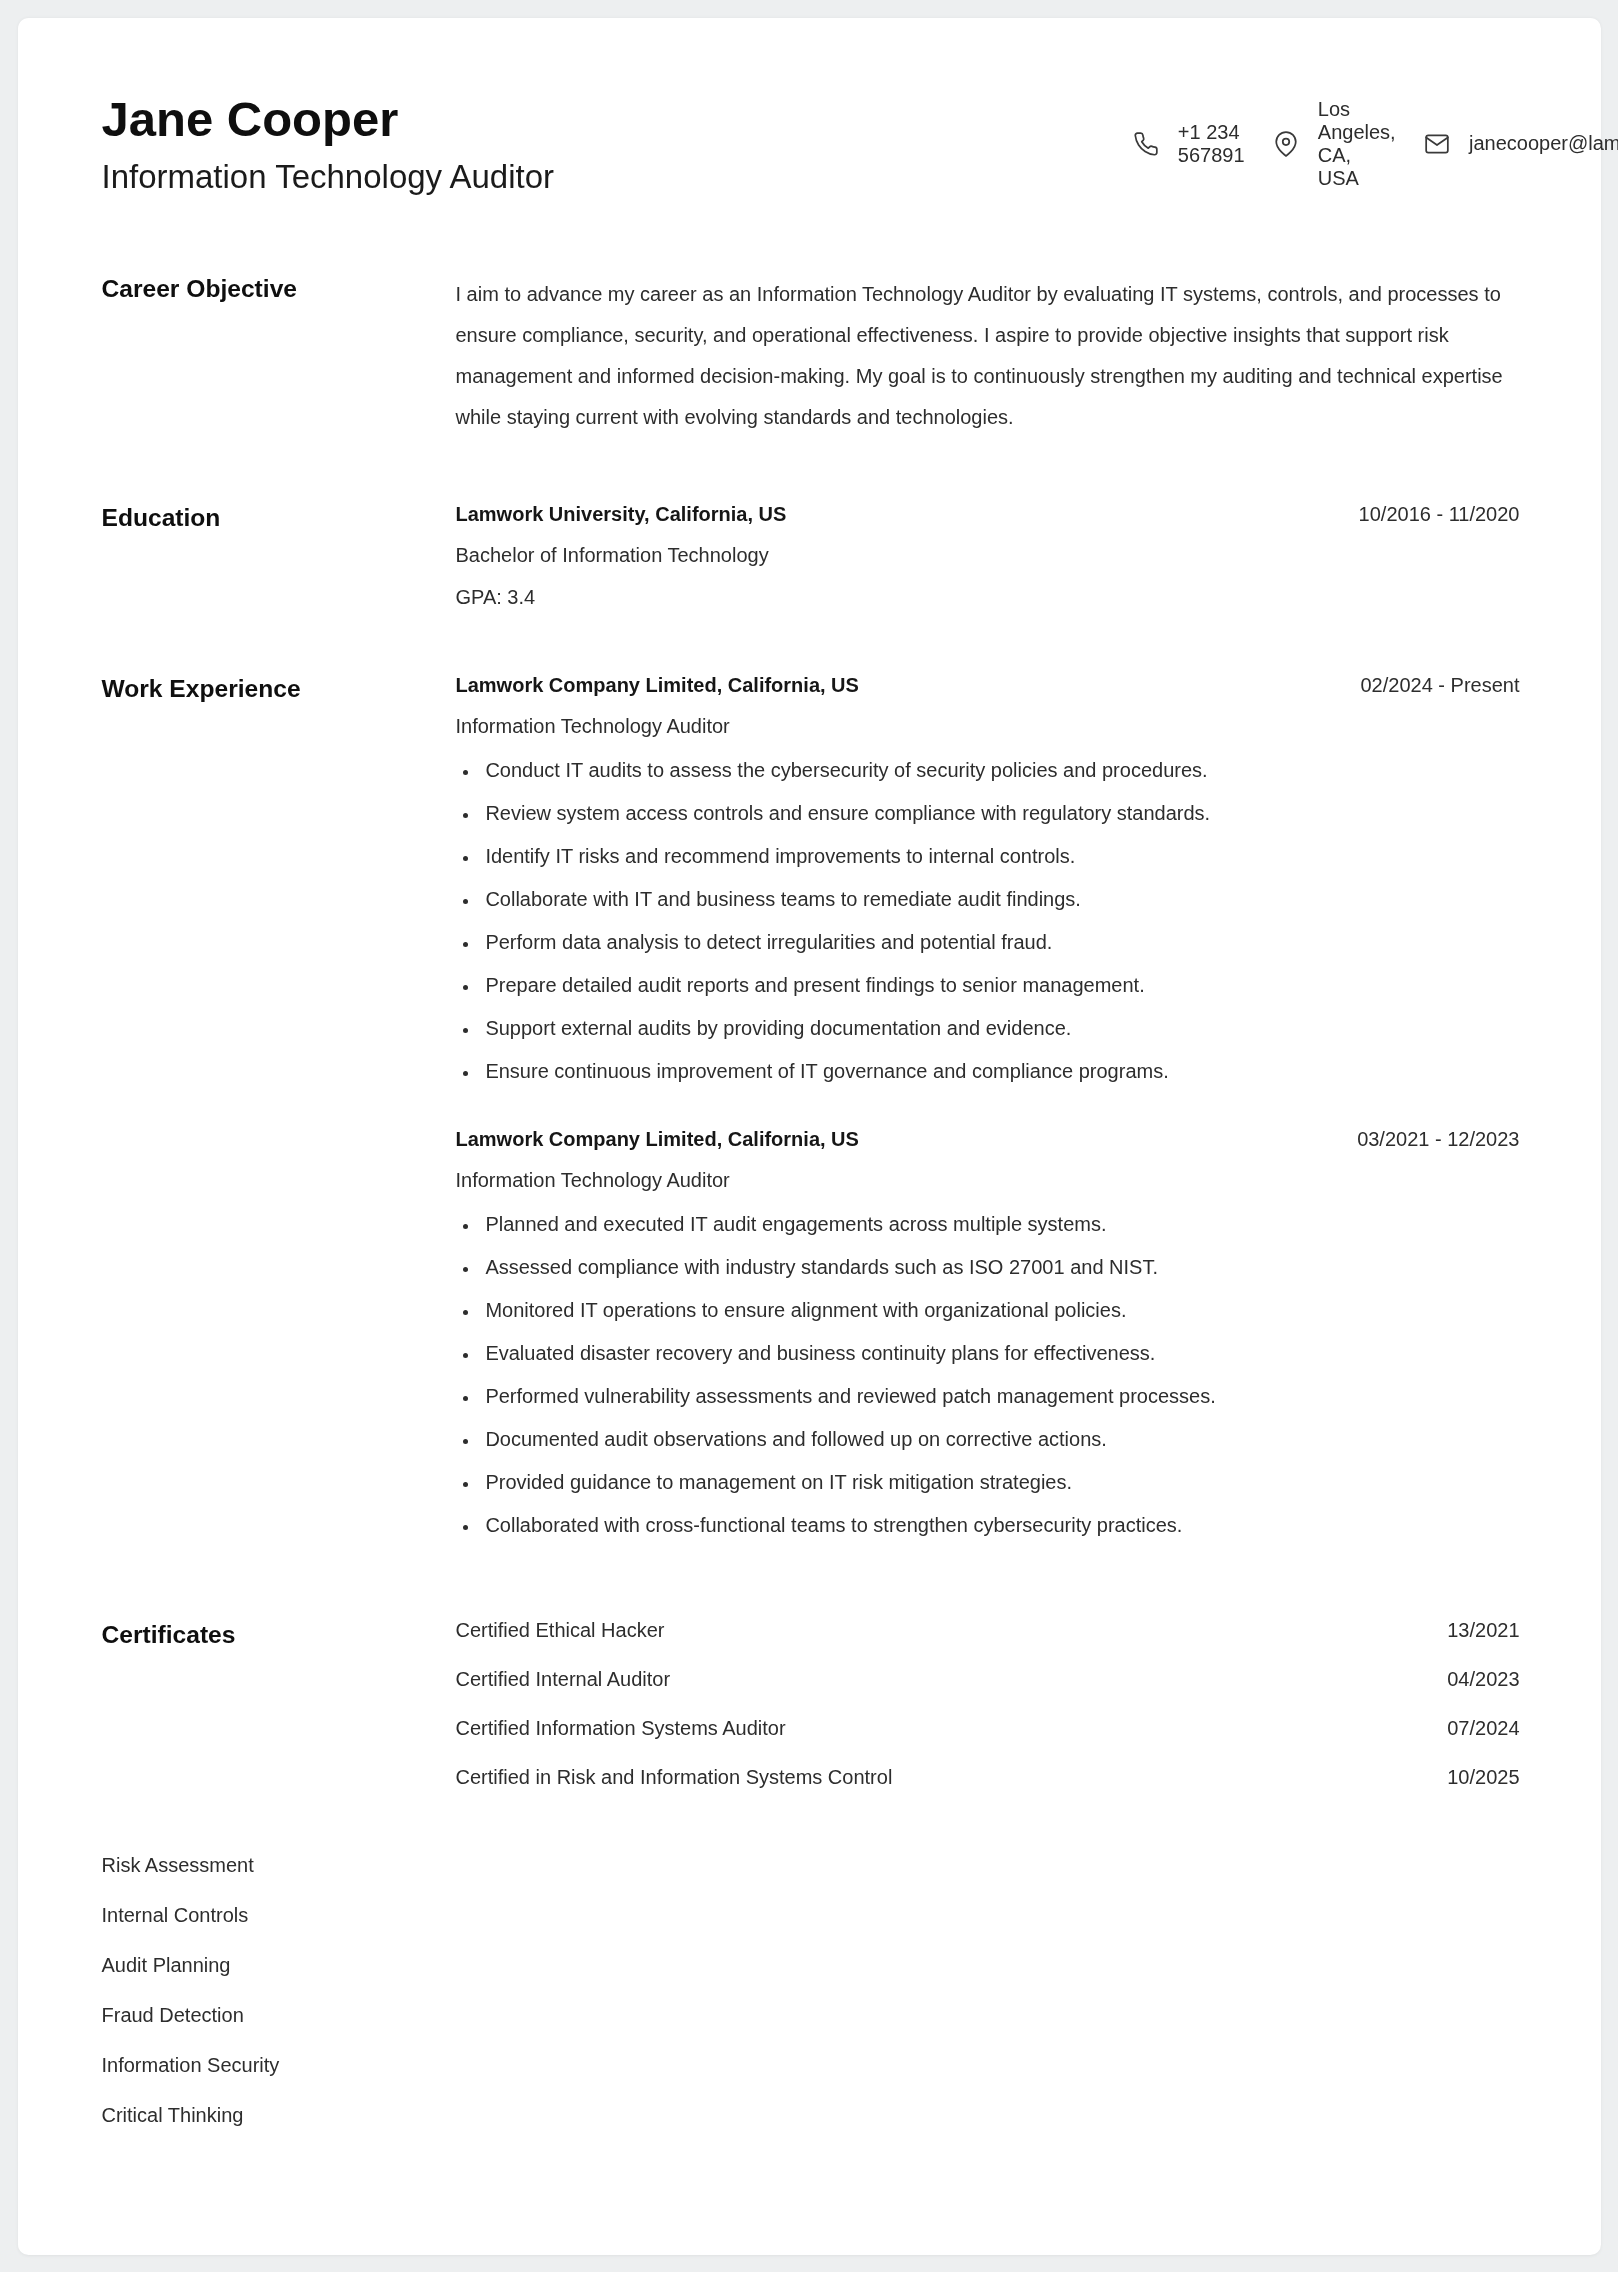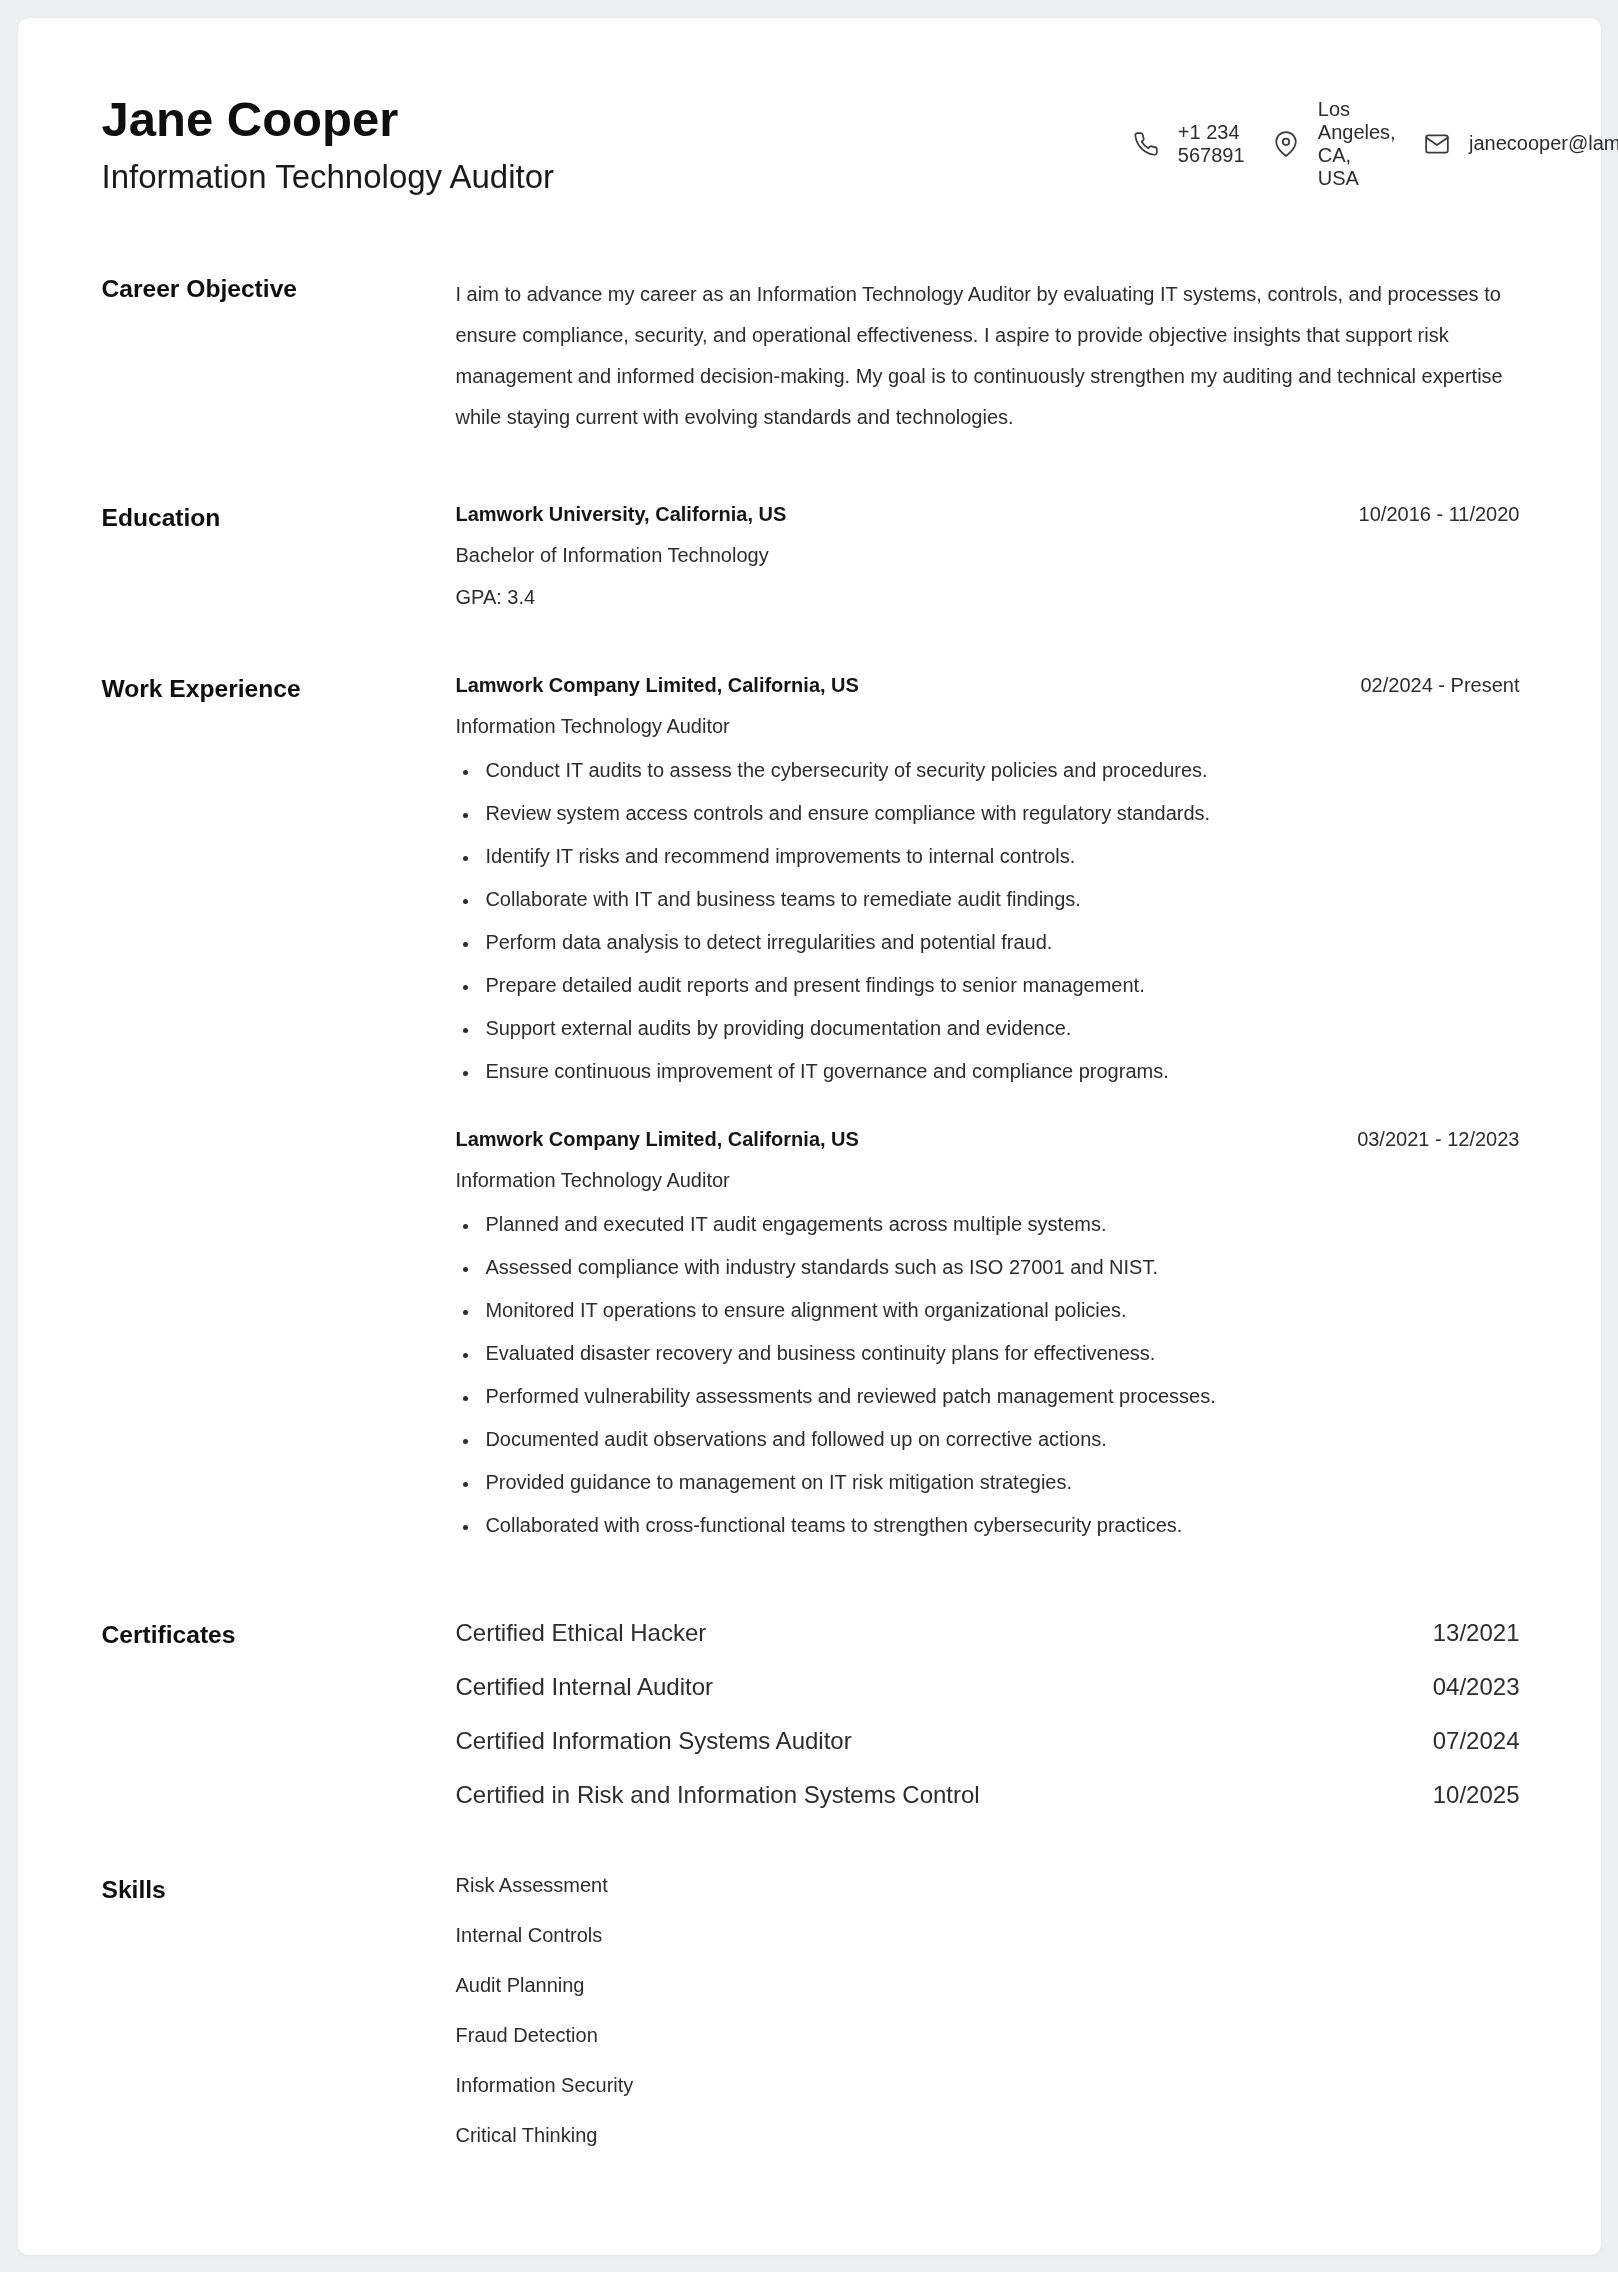--- a/index.html
+++ b/index.html
@@ -40,21 +40,21 @@
   .row { display: flex; justify-content: space-between; align-items: baseline; }
   .entry-title { font-size: 20px; font-weight: 700; color: #161616; }
   .entry-date { font-size: 20px; font-weight: 400; color: #2d2d2d; white-space: nowrap; padding-left: 26px; }
   .entry-line { font-size: 20px; margin-top: 18.5px; color: #2d2d2d; }
 
   ul.bullets { margin: 17.6px 0 0 0; padding-left: 24.6px; }
   ul.bullets li { font-size: 20px; line-height: 29px; margin-bottom: 14px; padding-left: 5.3px; color: #2d2d2d; }
   ul.bullets li::marker { color: #2d2d2d; font-size: 17.6px; }
   .job + .job { margin-top: 42px; }
 
-  .cert-list .cert-row { display: flex; justify-content: space-between; align-items: center; font-size: 24px; margin-bottom: 26px; }
+  .cert-list .cert-row { display: flex; justify-content: space-between; align-items: center; font-size: 20px; margin-bottom: 26px; }
   .cert-list .cert-row:last-child { margin-bottom: 0; }
   .cert-name { color: #2d2d2d; }
   .cert-date { color: #2d2d2d; white-space: nowrap; padding-left: 26px; }
 
   .skill-list .skill-item { font-size: 20px; color: #2d2d2d; margin-bottom: 27px; }
   .skill-list .skill-item:last-child { margin-bottom: 0; }
 </style>
 </head>
 <body>
 
@@ -183,21 +183,20 @@
         <span class="cert-date">07/2024</span>
       </div>
         <div class="cert-row">
         <span class="cert-name">Certified in Risk and Information Systems Control</span>
         <span class="cert-date">10/2025</span>
       </div>
       </div>
   </section>
 
   <section class="section">
-    <div class="section-label">Skills</div>
     <div class="section-content skill-list">
         <div class="skill-item">Risk Assessment</div>
         <div class="skill-item">Internal Controls</div>
         <div class="skill-item">Audit Planning</div>
         <div class="skill-item">Fraud Detection</div>
         <div class="skill-item">Information Security</div>
         <div class="skill-item">Critical Thinking</div>
       </div>
   </section>
 

